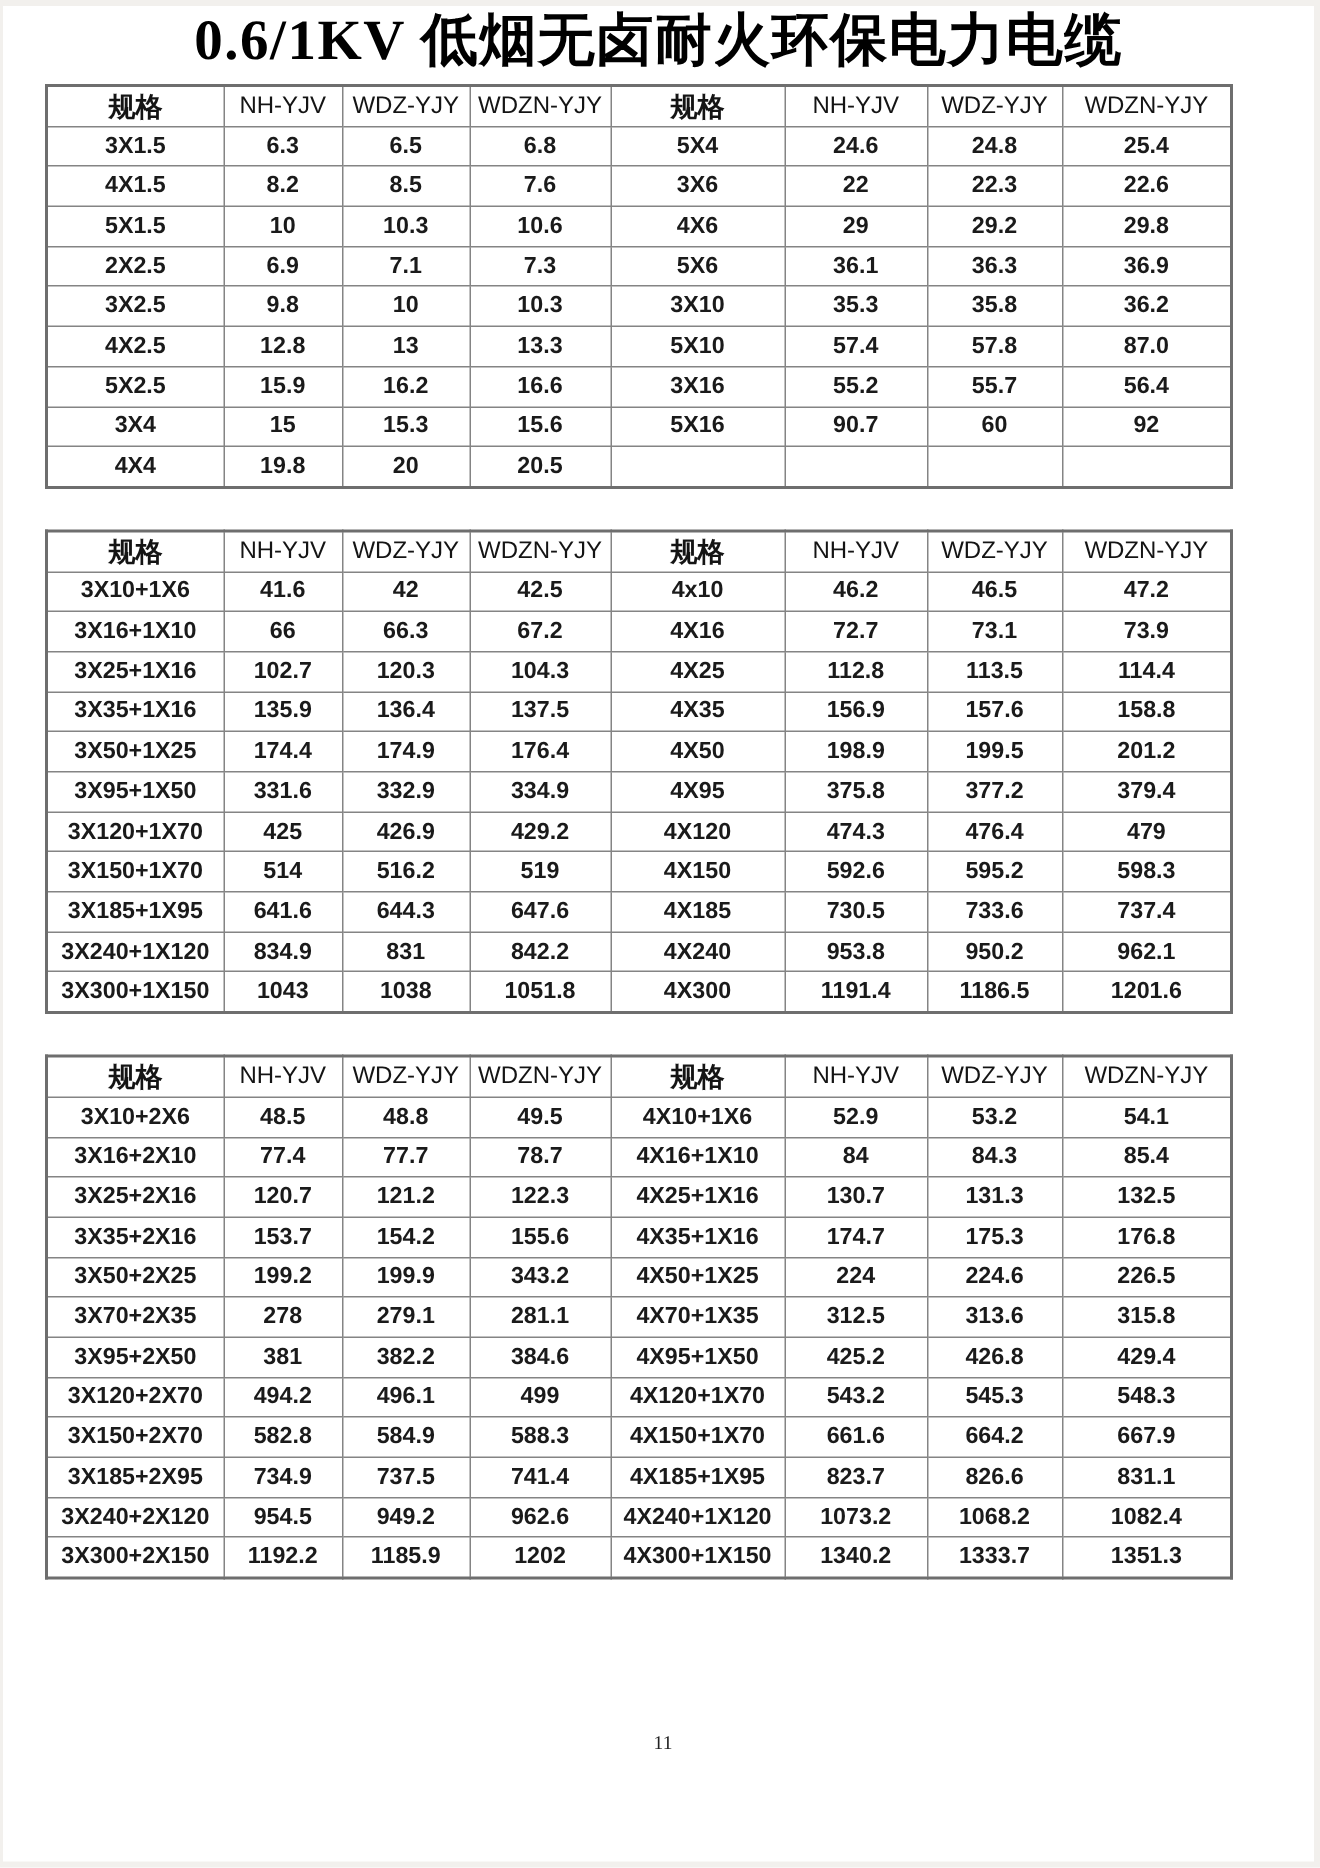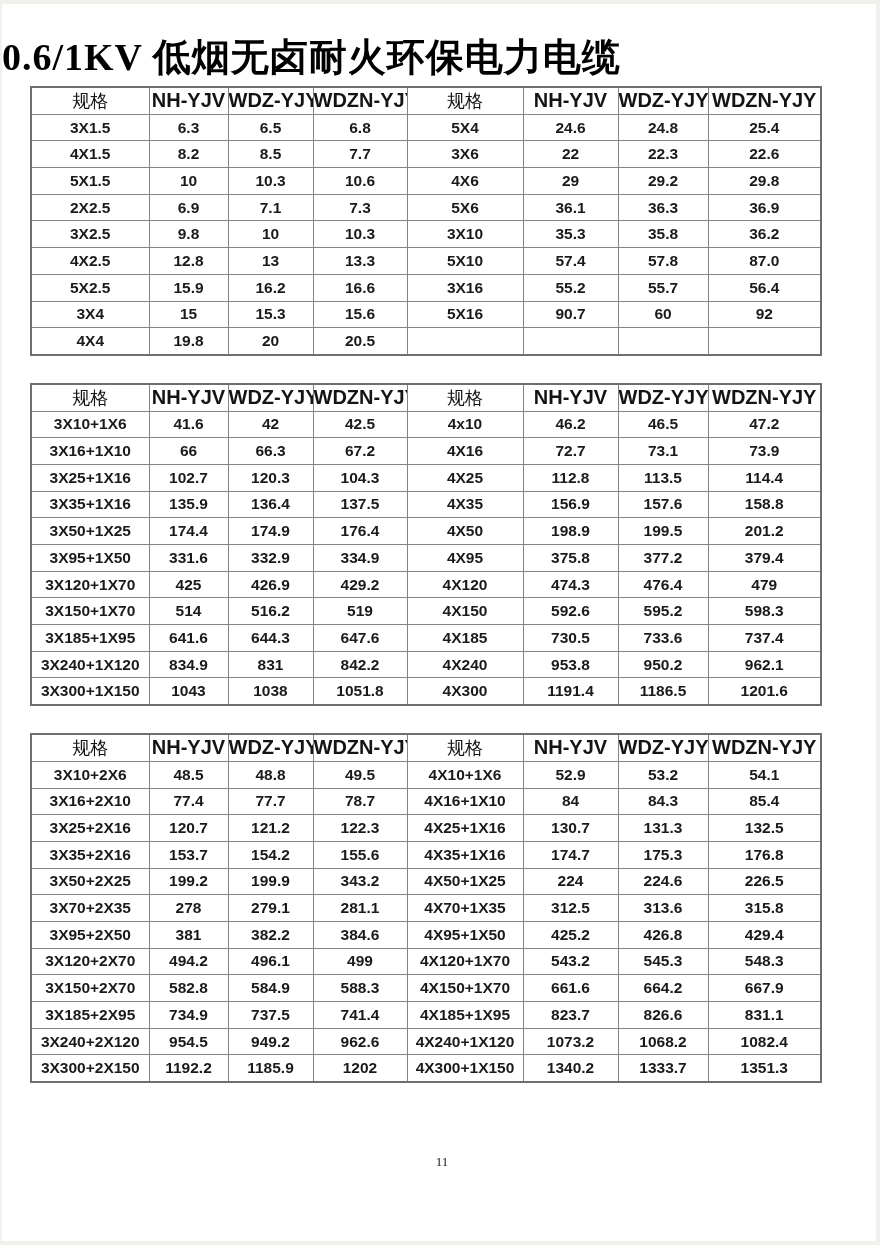--- a/index.html
+++ b/index.html
@@ -15,22 +15,21 @@
   }
   .page {
     position: absolute;
     left: 2px;
     top: 4px;
     width: 874px;
     height: 1237px;
     background: #ffffff;
   }
   .doc-title {
-    text-align: left;
-    padding-top: 30px;
+    text-align: center;
     font-family: "Liberation Serif", "DejaVu Serif", serif;
     font-weight: bold;
     font-size: 38px;
     line-height: 46px;
     color: #000000;
     letter-spacing: 1px;
   }
   .tables-wrap {
     margin-left: 28px;
     width: 790px;
@@ -51,28 +50,28 @@
     border: 1px solid #848484;
     height: 25.7px;
     text-align: center;
     vertical-align: middle;
     padding: 0;
     overflow: hidden;
     white-space: nowrap;
   }
   .price-table th.model {
     font-family: "Liberation Sans", sans-serif;
-    font-weight: bold;
-    font-size: 20px;
+    font-weight: normal;
+    font-size: 16px;
     color: #141414;
     margin-top: 42px;
   }
   .price-table th.spec {
     font-family: "Liberation Serif", "DejaVu Serif", serif;
-    font-weight: normal;
+    font-weight: bold;
     font-size: 18px;
     color: #141414;
     margin-top: 32px;
   }
   .price-table td {
     font-weight: bold;
     font-size: 15.5px;
     color: #1a1a1a;
   }
   .page-number {
@@ -126,21 +125,21 @@
             <td>6.8</td>
             <td>5X4</td>
             <td>24.6</td>
             <td>24.8</td>
             <td>25.4</td>
           </tr>
           <tr>
             <td>4X1.5</td>
             <td>8.2</td>
             <td>8.5</td>
-            <td>7.7</td>
+            <td>7.6</td>
             <td>3X6</td>
             <td>22</td>
             <td>22.3</td>
             <td>22.6</td>
           </tr>
           <tr>
             <td>5X1.5</td>
             <td>10</td>
             <td>10.3</td>
             <td>10.6</td>

